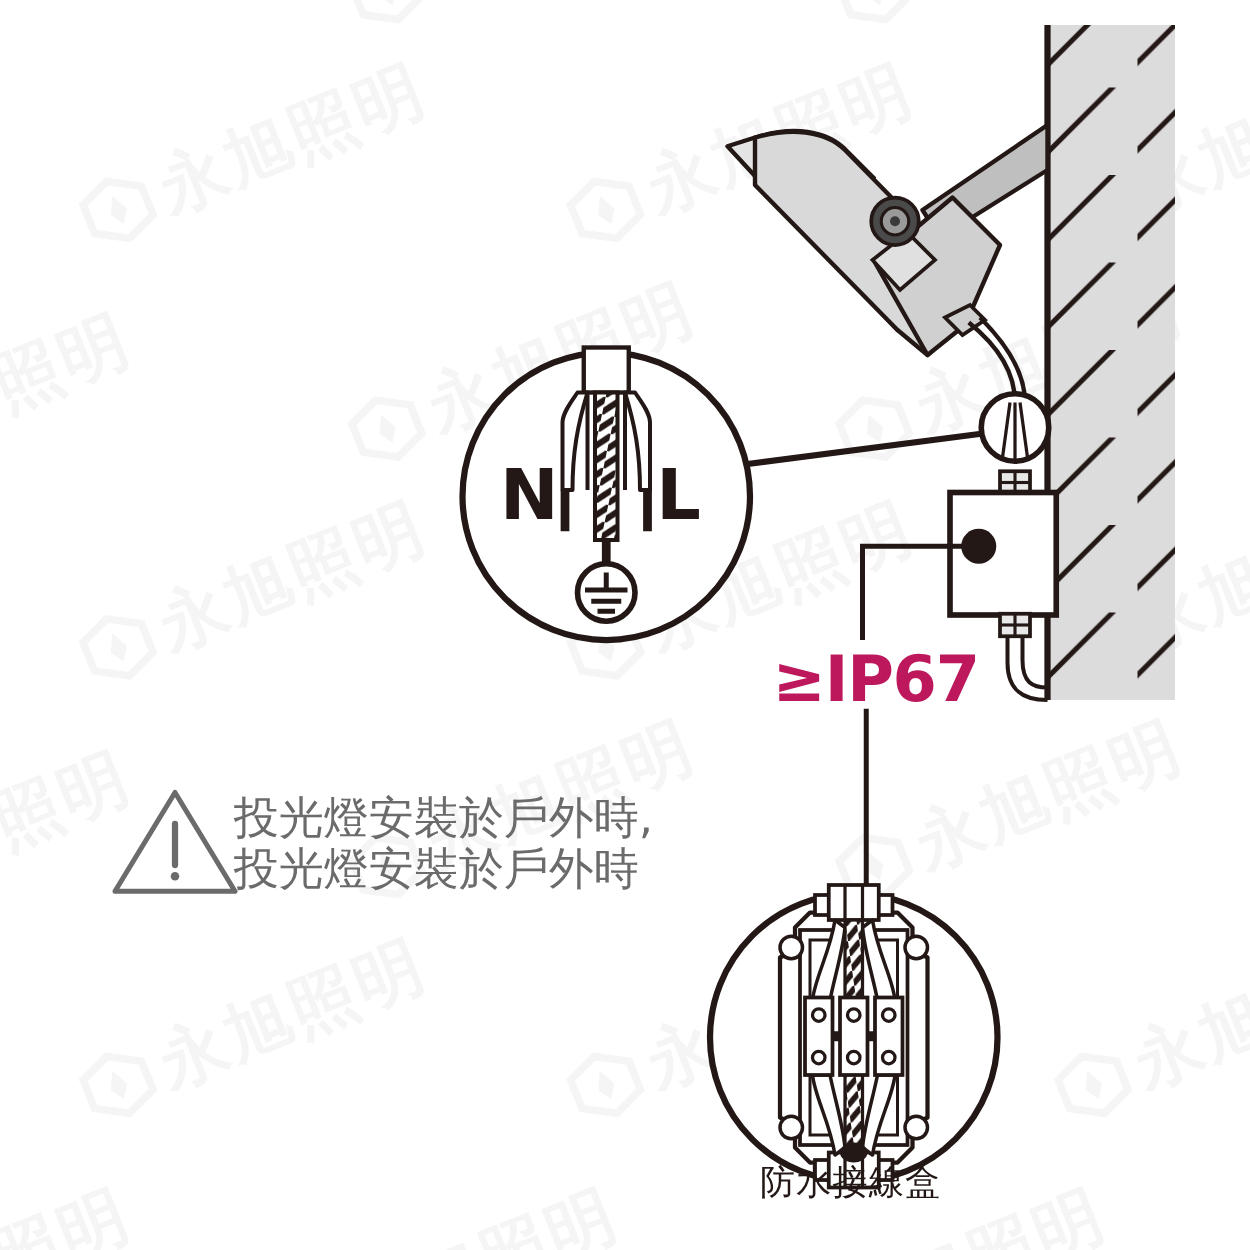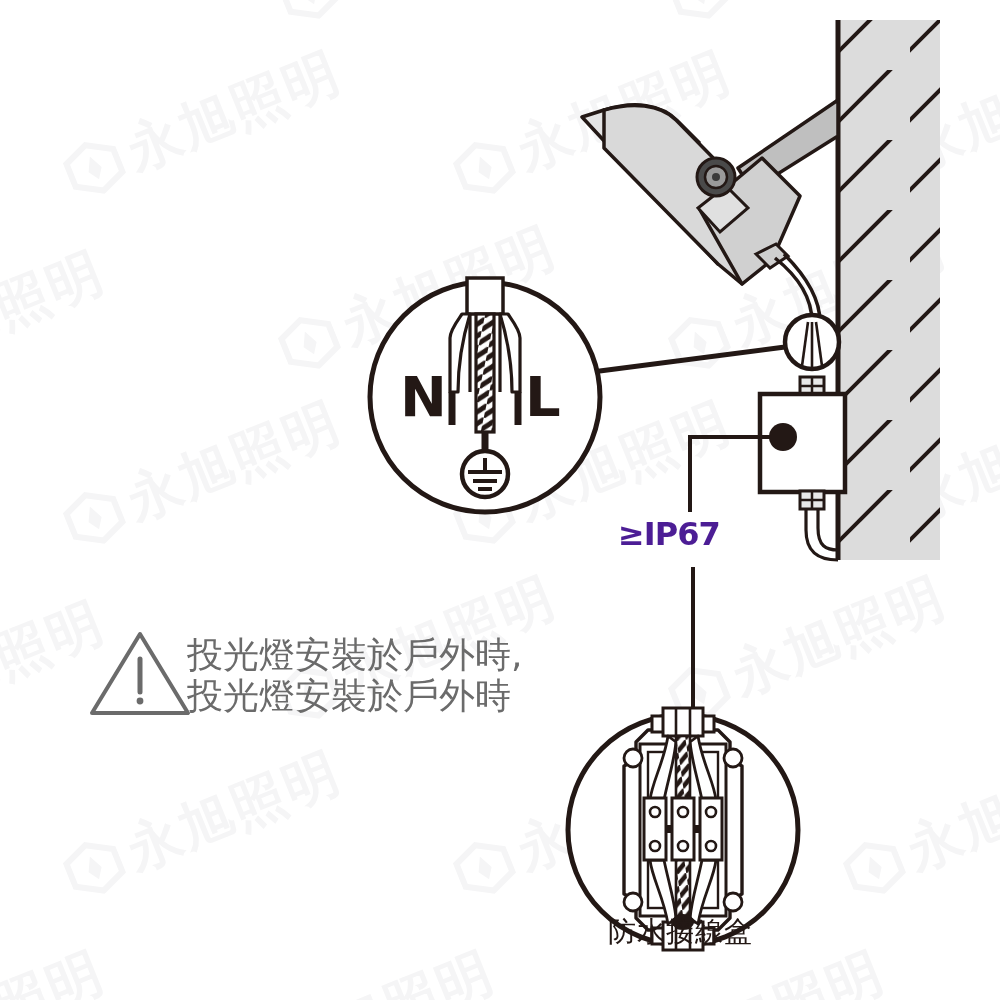--- a/index.html
+++ b/index.html
@@ -52,34 +52,35 @@
   .txt-warning {
     position: absolute;
     color: #6b6b6b;
     font-size: 36px;
     line-height: 41px;
     font-family: "DejaVu Sans", "Liberation Sans", sans-serif;
     white-space: nowrap;
   }
   .txt-ip {
     position: absolute;
-    color: #4c1d95;
-    font-size: 32px;
+    color: #be185d;
+    font-size: 51px;
     font-weight: 700;
     font-family: "DejaVu Sans", "Liberation Sans", sans-serif;
     letter-spacing: -1px;
     white-space: nowrap;
   }
   .txt-box-label {
     position: absolute;
     color: #231815;
     font-size: 28px;
     font-family: "DejaVu Sans", "Liberation Sans", sans-serif;
     white-space: nowrap;
     letter-spacing: 1px;
+    margin-top: 14px;
   }
   .txt-nl {
     position: absolute;
     color: #231815;
     font-size: 56px;
     font-weight: 700;
     font-family: "DejaVu Sans", "Liberation Sans", sans-serif;
   }
 </style>
 </head>

